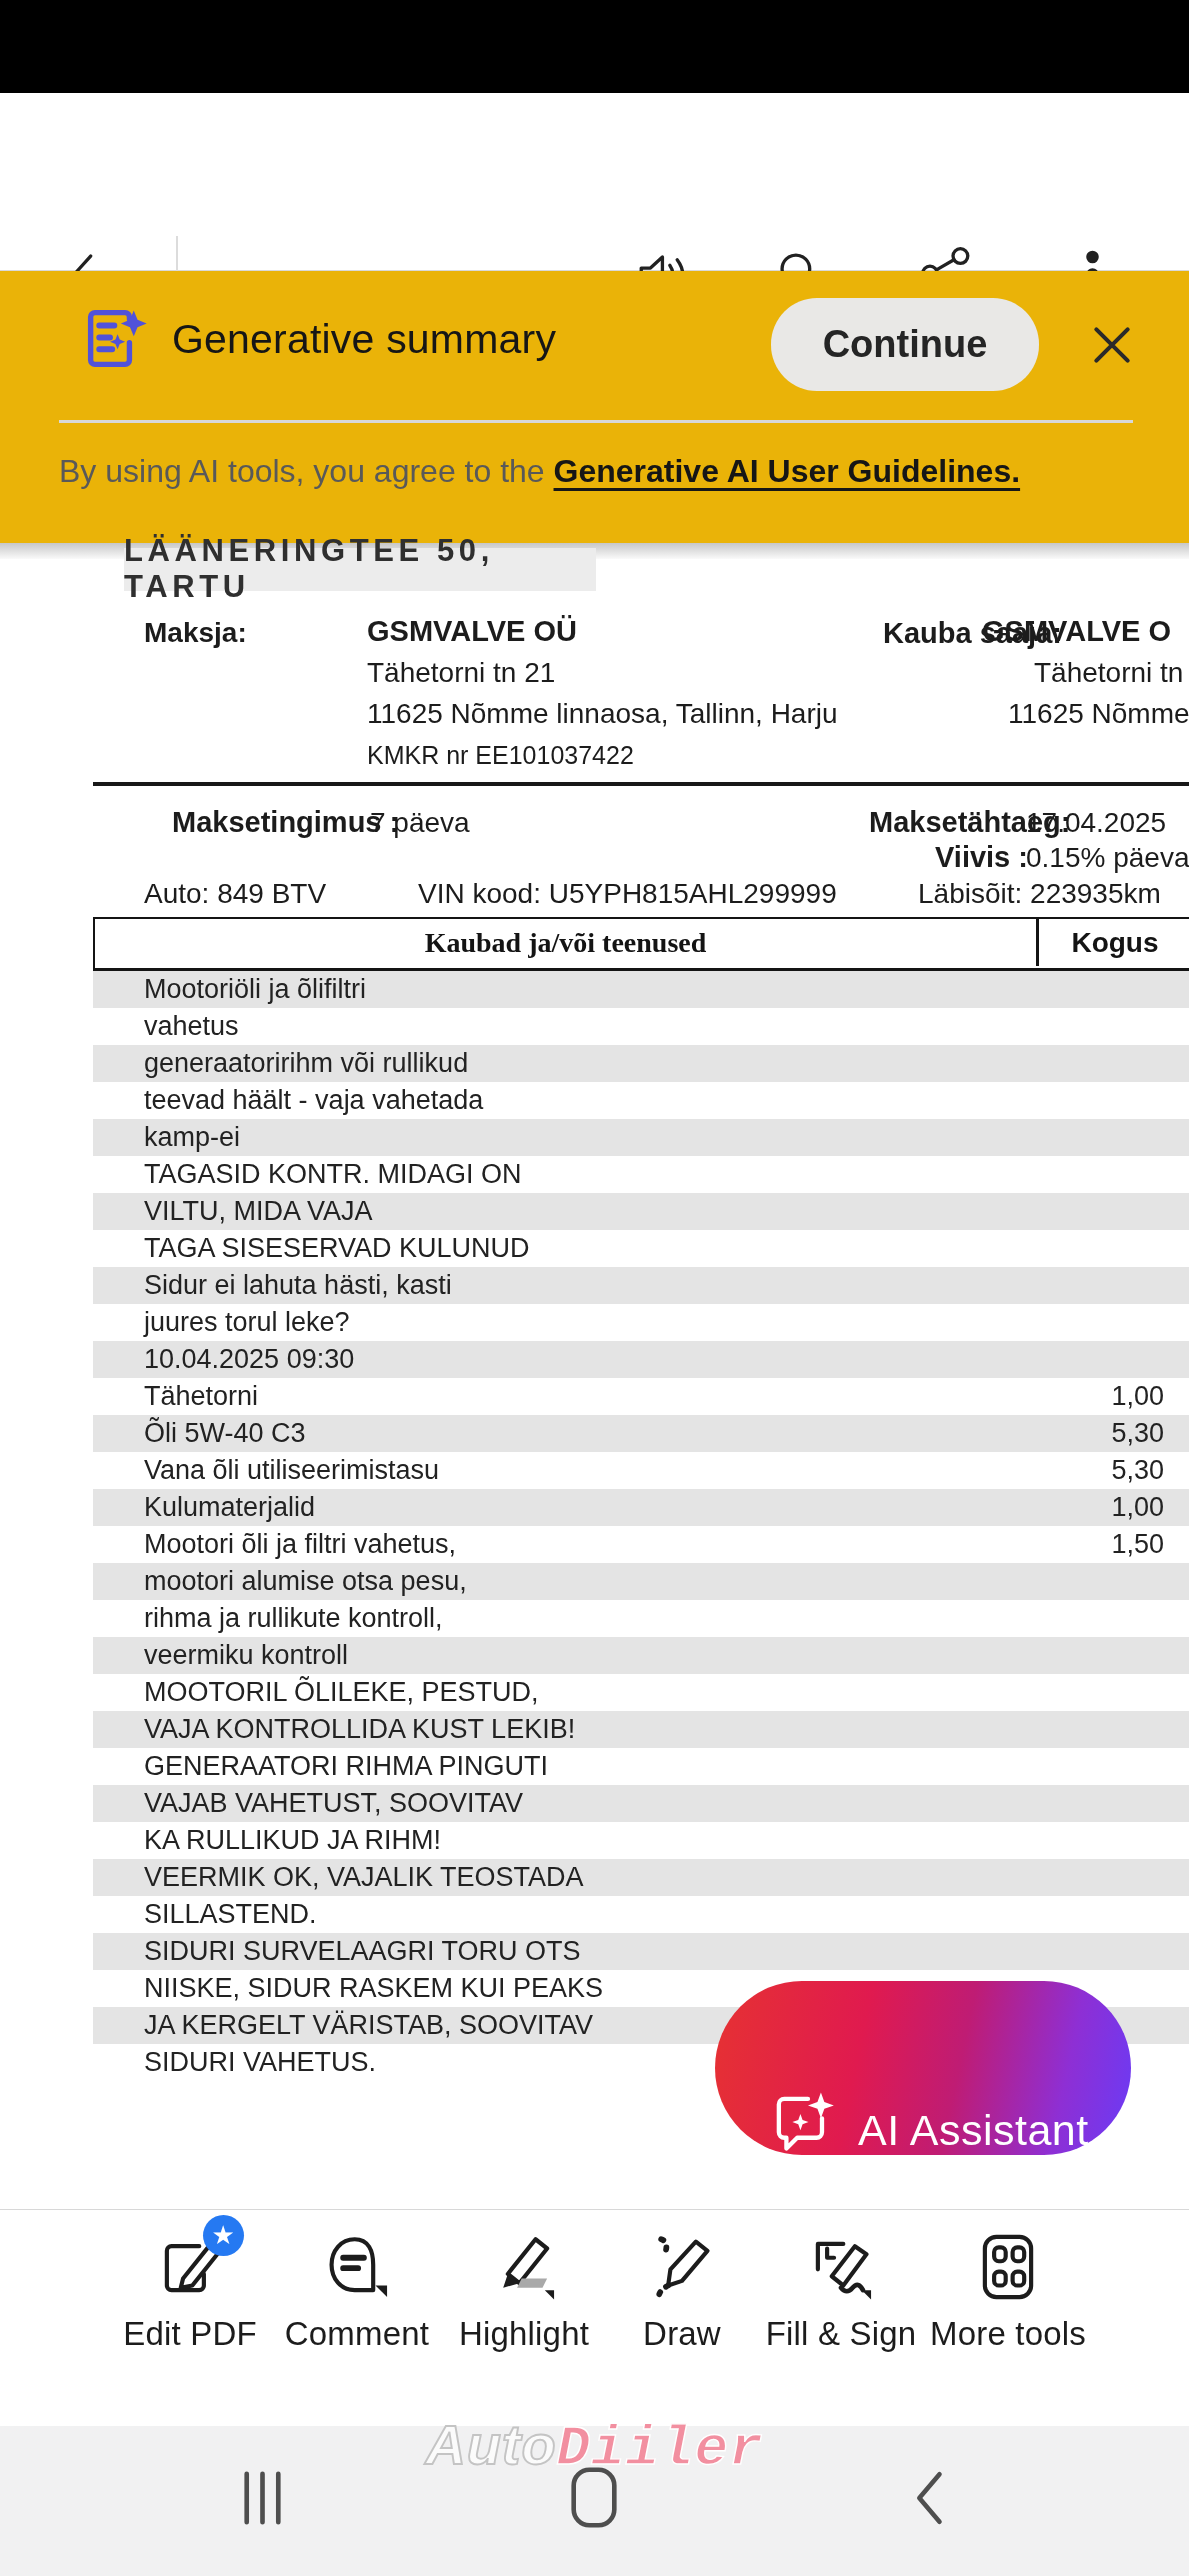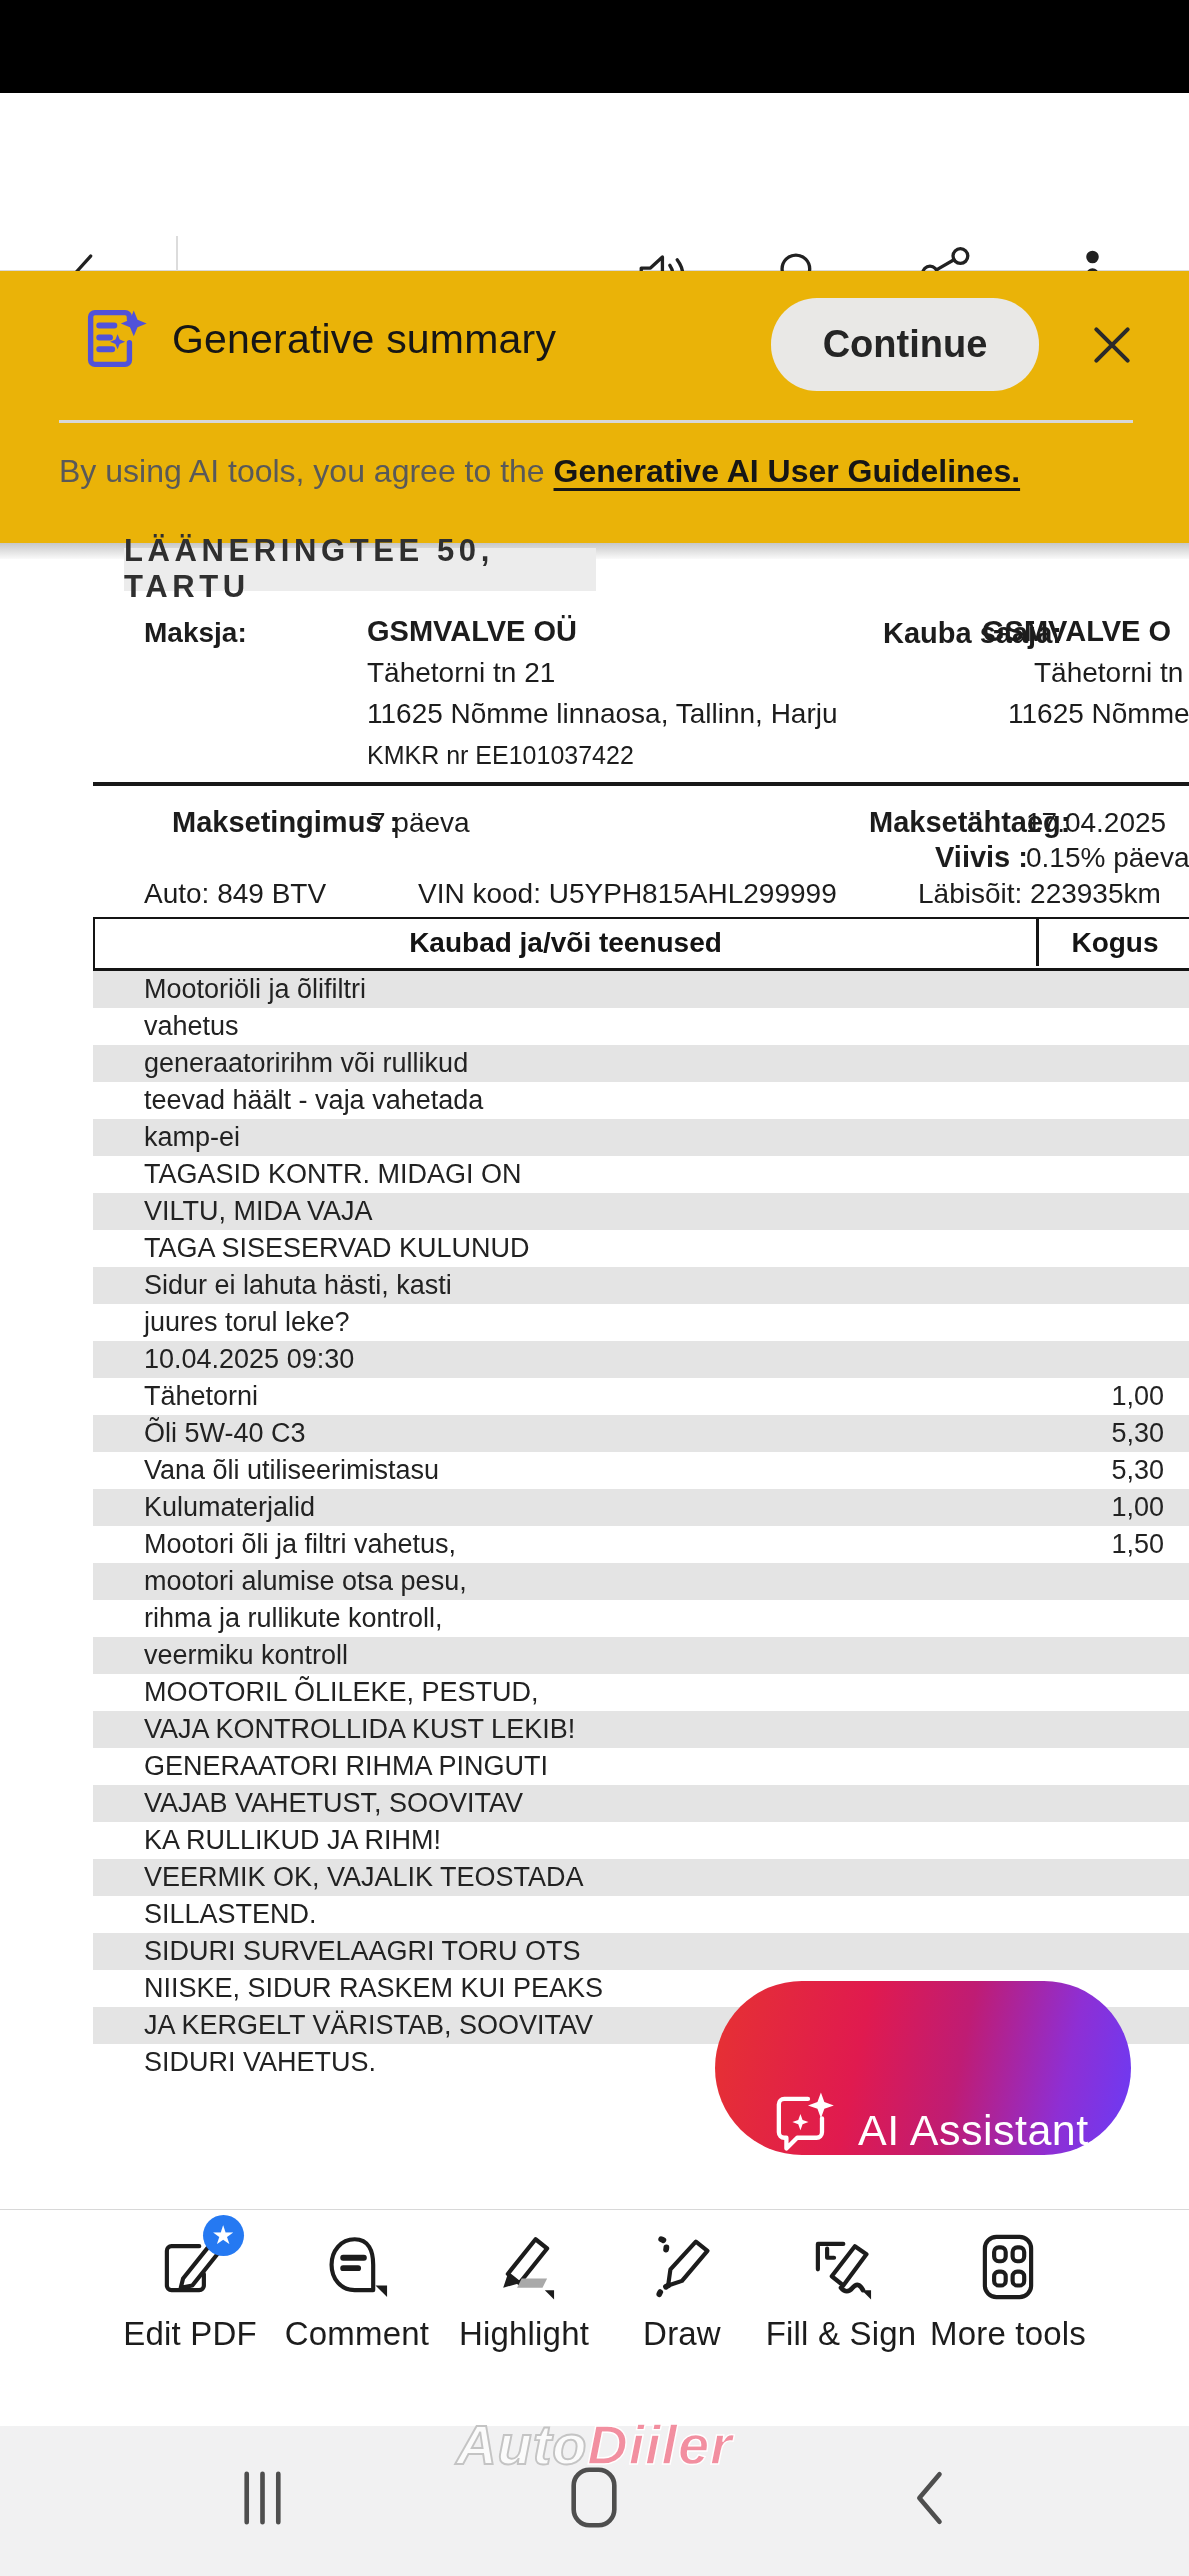--- a/index.html
+++ b/index.html
@@ -37,21 +37,21 @@
     display:flex;align-items:center;justify-content:center;font-size:31px;font-weight:600;letter-spacing:4.6px;color:#2f2f2f;}
   .dline{position:absolute;white-space:nowrap;font-size:28px;color:#1c1c1c;}
   .b{font-weight:700;}
   .doc-rule{position:absolute;left:93px;top:239px;width:1096px;height:3.7px;background:#181818;}
 
   
   .thead{position:absolute;left:93px;top:374px;width:1096px;height:54px;background:#fff;
     border-top:2.8px solid #141414;border-bottom:3.7px solid #141414;border-left:2.8px solid #141414;box-sizing:border-box;}
   .thead-div{position:absolute;left:941px;top:0;width:2.8px;height:47px;background:#141414;}
   .th1{position:absolute;left:0;top:0;width:941px;height:47px;display:flex;align-items:center;justify-content:center;
-    font-size:28px;font-weight:700;color:#141414;}
+    font-size:28px;font-weight:700;color:#141414;font-family:Liberation Serif, serif;}
   .th2{position:absolute;left:944px;top:0;width:152px;height:47px;display:flex;align-items:center;justify-content:center;
     font-size:28px;font-weight:700;color:#141414;}
   .trows{position:absolute;left:93px;top:428px;width:1096px;}
   .trow{height:37px;display:flex;align-items:center;font-size:27px;color:#222;}
   .trow.shaded{background:#e4e4e4;}
   .tcell-text{padding-left:51px;flex:1;white-space:nowrap;}
   .tcell-qty{padding-right:25px;white-space:nowrap;}
 
   
   .ai-fab{left:715px;top:1981px;width:416px;height:174px;border-radius:87px;
@@ -66,21 +66,21 @@
   .tool-icon{position:relative;display:inline-block;width:74px;height:74px;margin-top:20.4px;}
   .tool-icon svg{width:74px;height:74px;stroke:#1c1c1c;fill:none;stroke-width:3.6;stroke-linecap:round;stroke-linejoin:round;}
   .tool-label{display:block;margin-top:7.4px;font-size:33px;color:#1c1c1c;letter-spacing:0.2px;}
   .star-badge{position:absolute;right:-16.7px;top:-15px;width:41px;height:41px;border-radius:50%;background:#2579f2;
     color:#fff;font-size:26px;line-height:41px;text-align:center;}
 
   
   .watermark{left:0;top:2412px;width:1189px;text-align:center;z-index:30;pointer-events:none;
     font-style:italic;font-weight:800;font-size:56px;letter-spacing:0.9px;}
   .wm-a{color:#fbfbfb;-webkit-text-stroke:1.9px #c4c4c4;}
-  .wm-b{color:#f28fa0;-webkit-text-stroke:1.4px #ffffff;}
+  .wm-b{color:#f28fa0;font-family:Liberation Mono, monospace;-webkit-text-stroke:1.4px #ffffff;}
 
   
   .nav-bar{left:0;top:2426px;width:1189px;height:150px;background:#f1f1f2;}
   .nav-icon{position:absolute;}
   .nav-icon svg{stroke:#4e4e4e;fill:none;stroke-width:5;stroke-linecap:round;stroke-linejoin:round;}
 </style>
 </head>
 <body>
 
 <div class="abs status-bar"></div>

